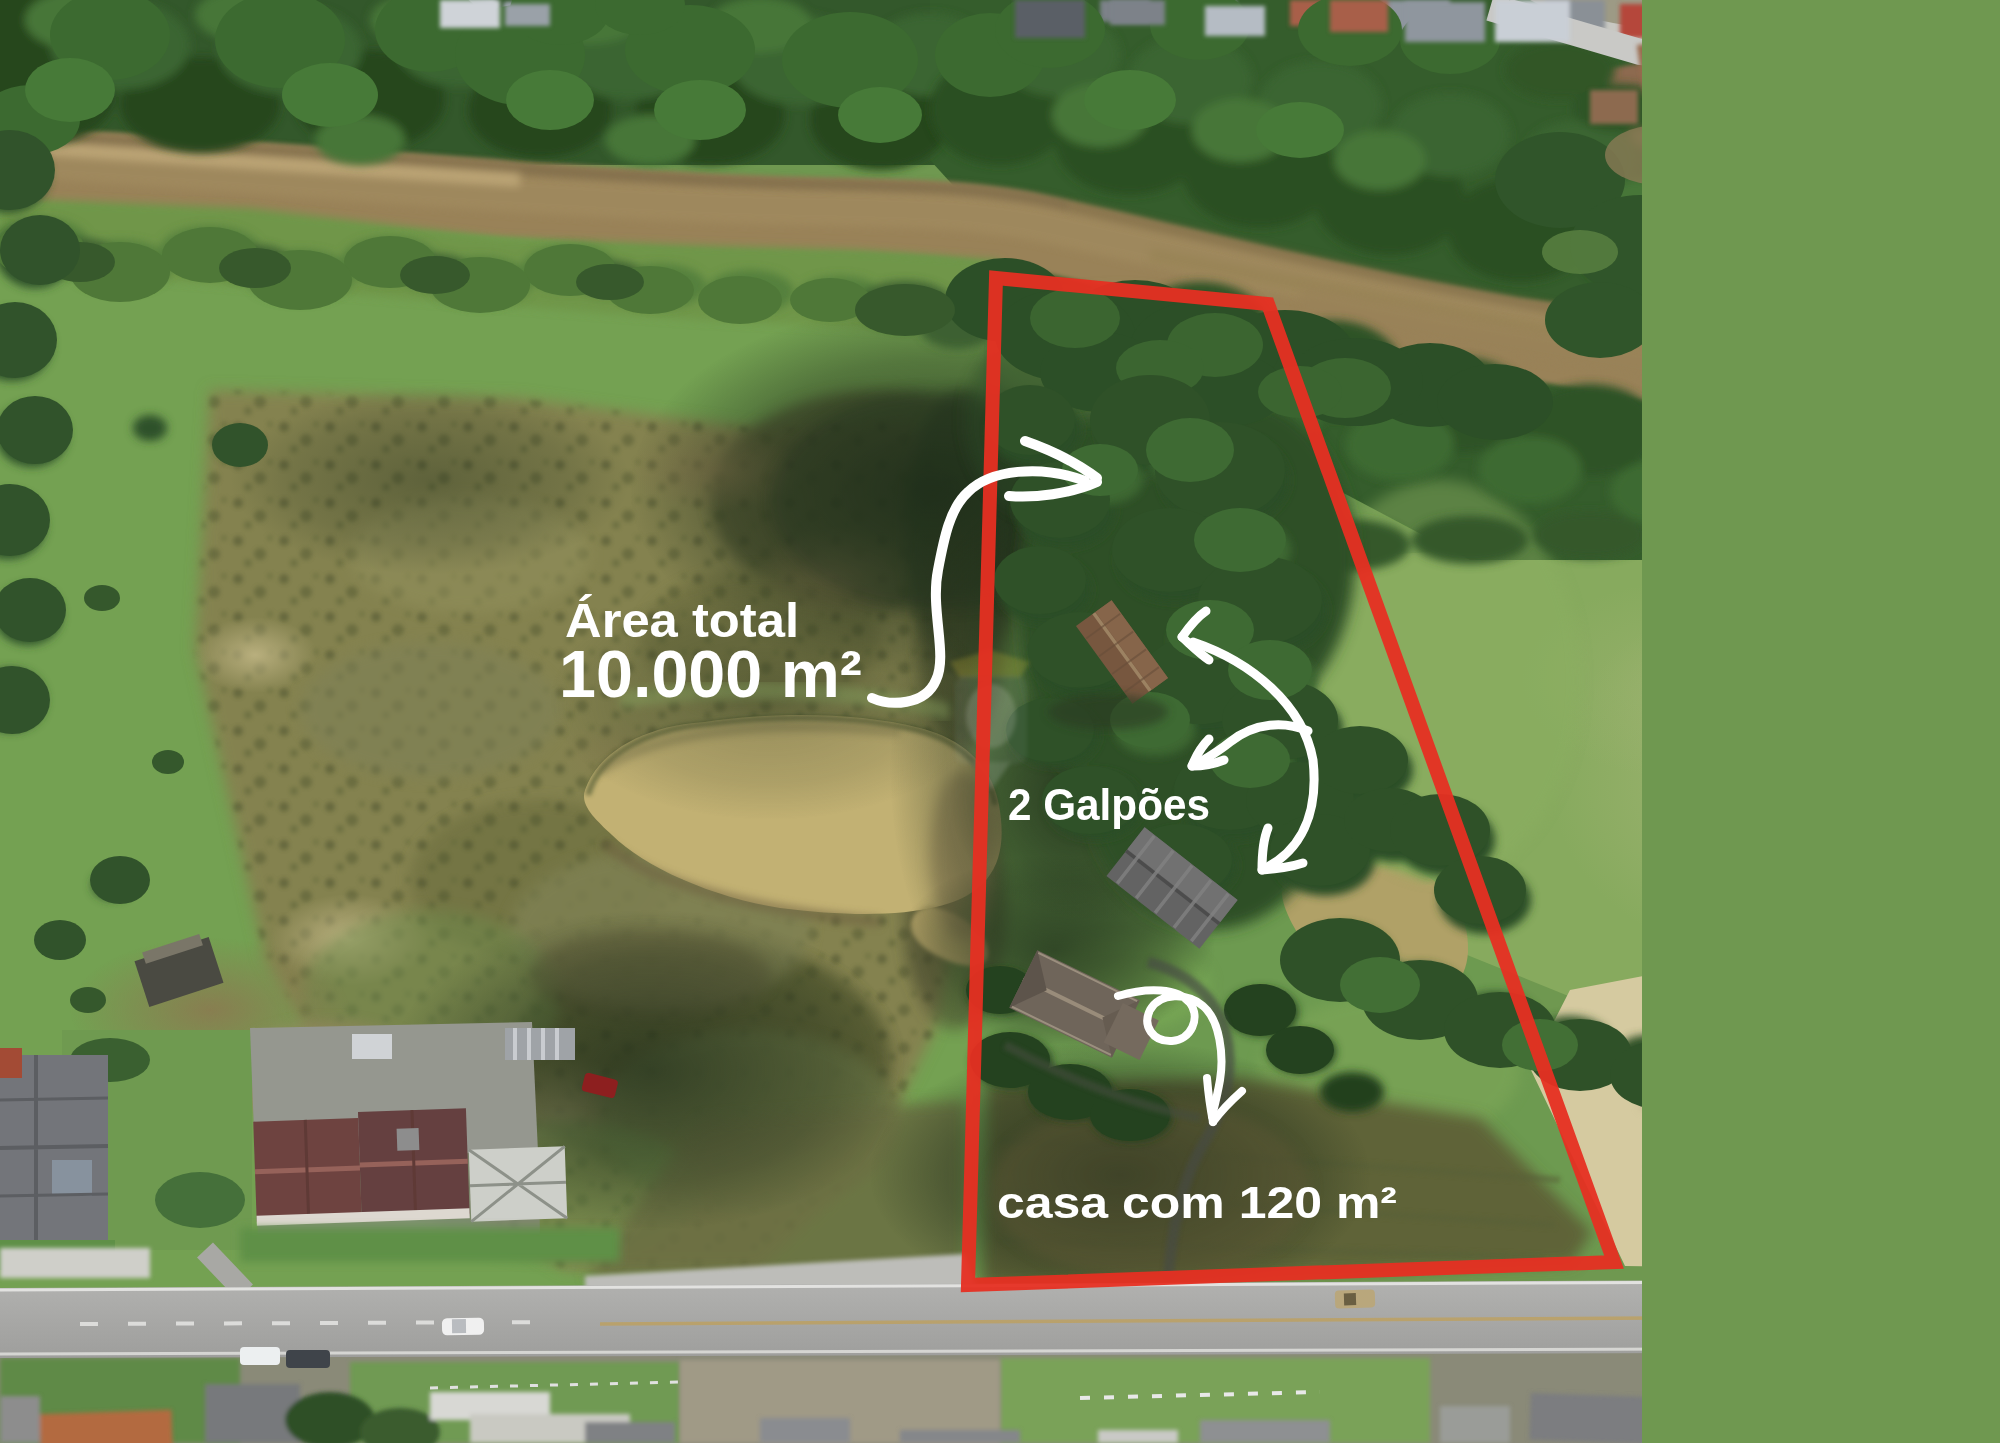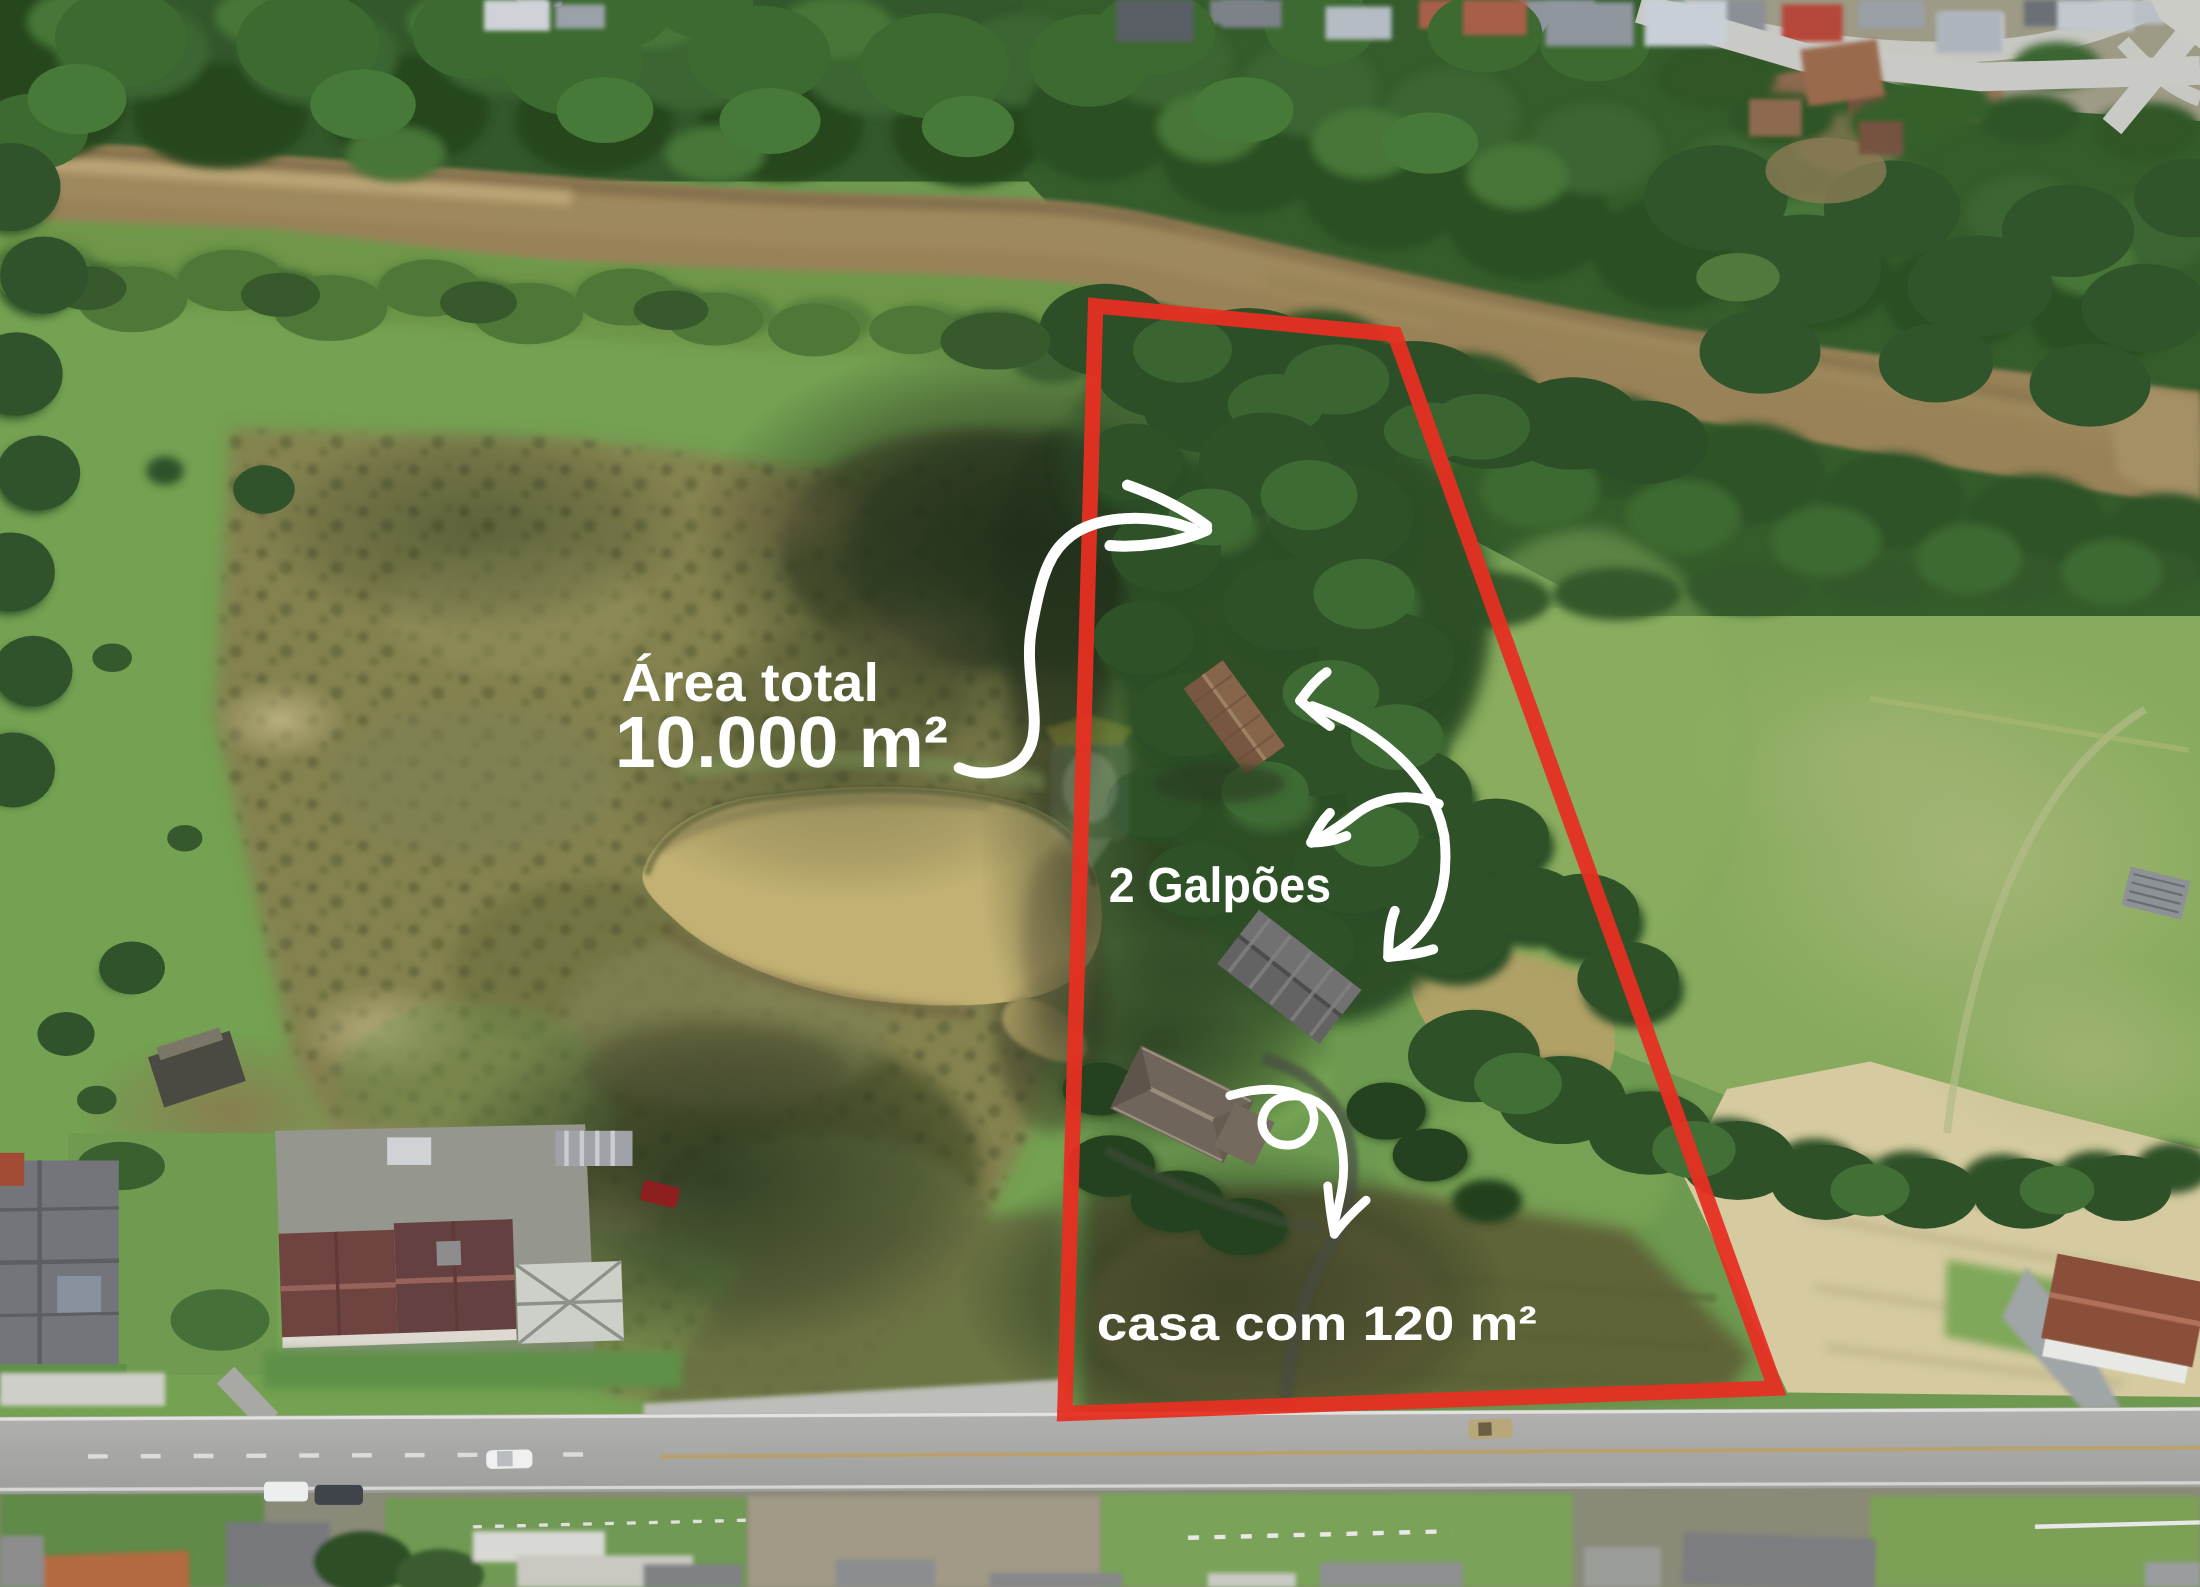--- a/index.html
+++ b/index.html
@@ -1,16 +1,16 @@
 <!DOCTYPE html>
 <html><head>
 <meta charset="utf-8">
 <style>
 html,body{margin:0;padding:0;background:#6f9850}
-#page{position:relative;width:2000px;height:1443px;overflow:hidden;font-family:"Liberation Sans",sans-serif}
+#page{position:relative;width:1642px;height:1443px;overflow:hidden;font-family:"Liberation Sans",sans-serif}
 svg{display:block}
 text{fill:#fff;font-weight:bold;font-family:"Liberation Sans",sans-serif}
 </style>
 </head>
 <body>
 <div id="page">
 <svg width="2000" height="1443" viewBox="0 0 2000 1443">
 <defs>
 <radialGradient id="sh">
           <stop offset="0" stop-color="#000" stop-opacity=".55"></stop>

